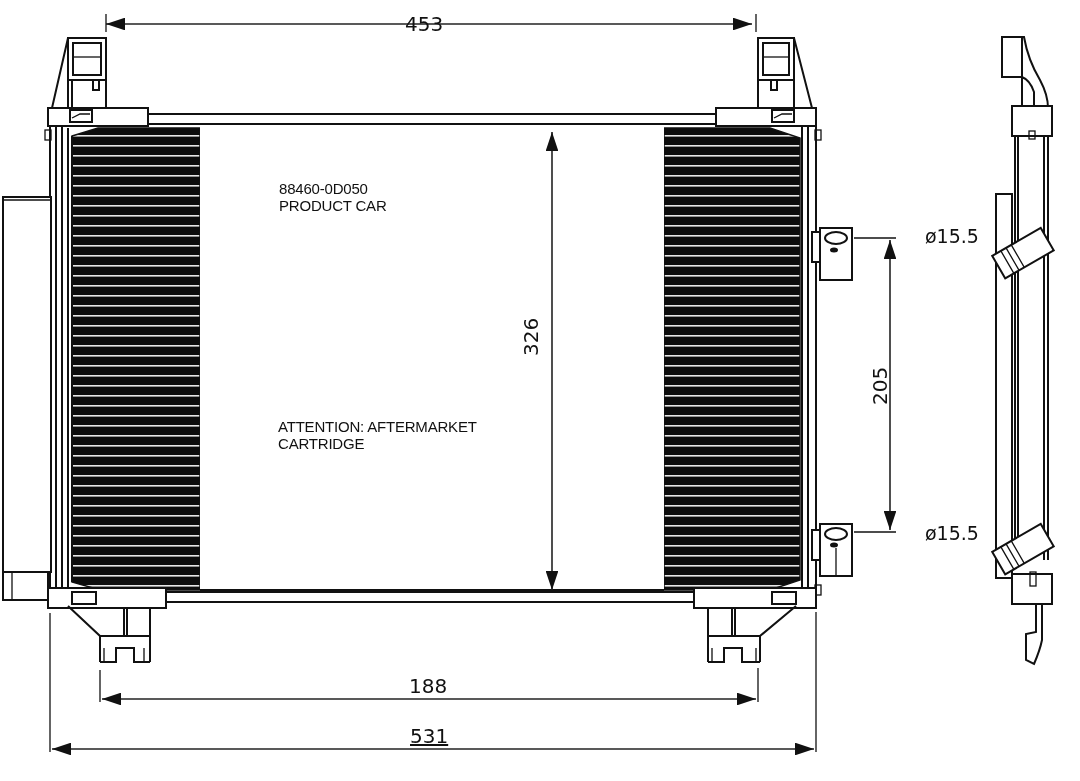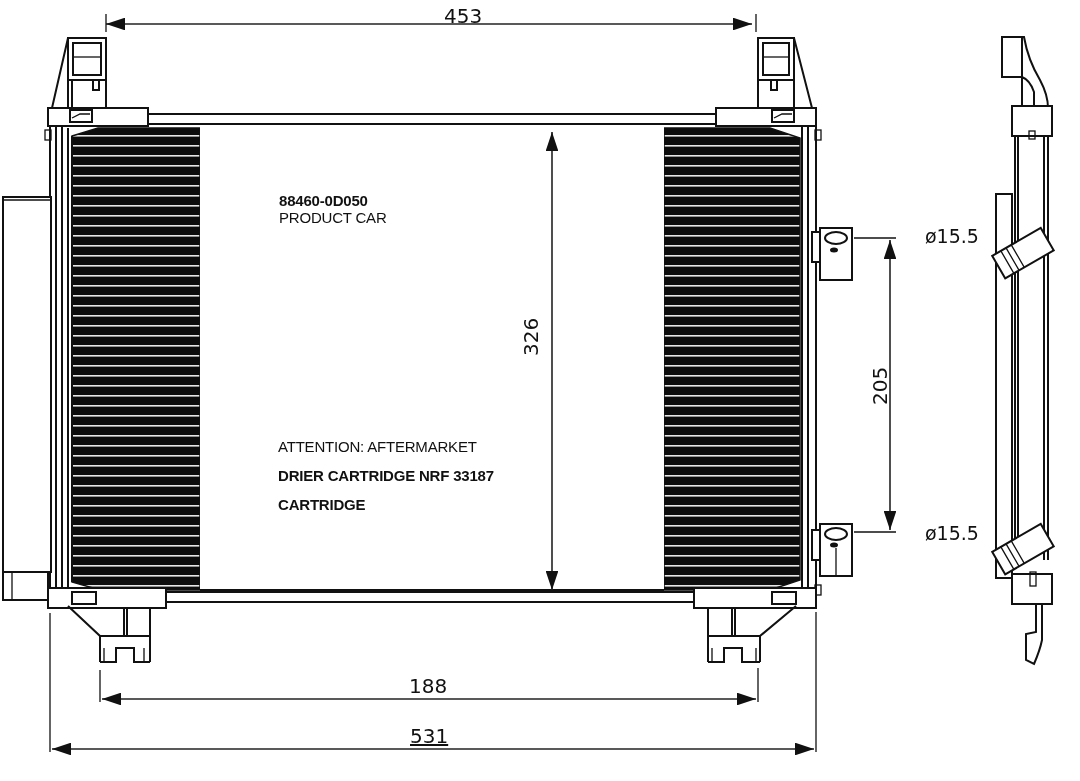--- a/index.html
+++ b/index.html
@@ -4,21 +4,21 @@
 <style>
   html,body{margin:0;padding:0;background:#ffffff;}
   body{width:1080px;height:781px;position:relative;overflow:hidden;font-family:"Liberation Sans",sans-serif;}
   svg{position:absolute;left:0;top:0;}
   .ln{stroke:#111;stroke-width:2;fill:none;}
   .lt{stroke:#111;stroke-width:1.3;fill:none;}
   .fw{stroke:#111;stroke-width:2;fill:#fff;}
   .dim{stroke:#222;stroke-width:1.6;fill:none;}
   .note{position:absolute;font-family:"Liberation Sans",sans-serif;font-size:15px;color:#111;line-height:17px;letter-spacing:-0.2px;}
   .note div{white-space:nowrap;}
-  .b{font-weight:bold;margin-top:12px;}
+  .b{font-weight:normal;}
   .n{font-weight:normal;}
   .dimlabel{position:absolute;font-family:"DejaVu Sans",sans-serif;font-size:20px;color:#111;white-space:nowrap;}
 </style>
 </head>
 <body>
 
 <svg width="1080" height="781" viewBox="0 0 1080 781">
   <defs>
     <marker id="arr" viewBox="0 0 12 8" refX="12" refY="4" markerWidth="12" markerHeight="8" orient="auto-start-reverse">
       <path d="M0,0 L12,4 L0,8 z" fill="#111"></path>
@@ -154,30 +154,29 @@
     <g transform="rotate(-30 1020 552)">
       <rect class="fw" x="996" y="538" width="56" height="26"></rect>
       <path class="lt" d="M1006,538 L1006,564 M1012,538 L1012,564 M1018,538 L1018,564"></path>
     </g>
     <rect class="fw" x="1012" y="574" width="40" height="30"></rect>
     <rect class="lt" x="1030" y="572" width="6" height="14"></rect>
     <path class="ln" d="M1036,604 L1036,632 L1026,634 L1026,660 L1034,664 Q1040,650 1042,640 L1042,604"></path>
   </g>
 </svg>
 
-<div class="dimlabel" style="left:405px;top:4px;margin-left:39px;">453</div>
+<div class="dimlabel" style="left:405px;top:12px;">453</div>
 <div class="dimlabel" style="left:519px;top:356px;transform:rotate(-90deg);transform-origin:left top;">326</div>
 <div class="dimlabel" style="left:868px;top:405px;transform:rotate(-90deg);transform-origin:left top;">205</div>
 <div class="dimlabel" style="left:409px;top:674px;">188</div>
 <div class="dimlabel" style="left:410px;top:724px;text-decoration:underline;">531</div>
 <div class="dimlabel" style="left:925px;top:225px;font-size:19px;">ø15.5</div>
 <div class="dimlabel" style="left:925px;top:522px;font-size:19px;">ø15.5</div>
 
 <div class="note" style="left:279px;top:180px;">
   <div class="b">88460-0D050</div>
   <div class="n">PRODUCT CAR</div>
 </div>
 
-<div class="note" style="left:278px;top:438px;">
+<div class="note" style="left:278px;top:418px;">
   <div class="n">ATTENTION: AFTERMARKET</div>
-  <div class="b">DRIER CARTRIDGE NRF 33187</div>
   <div class="b">CARTRIDGE</div>
 </div>
 
 </body></html>

